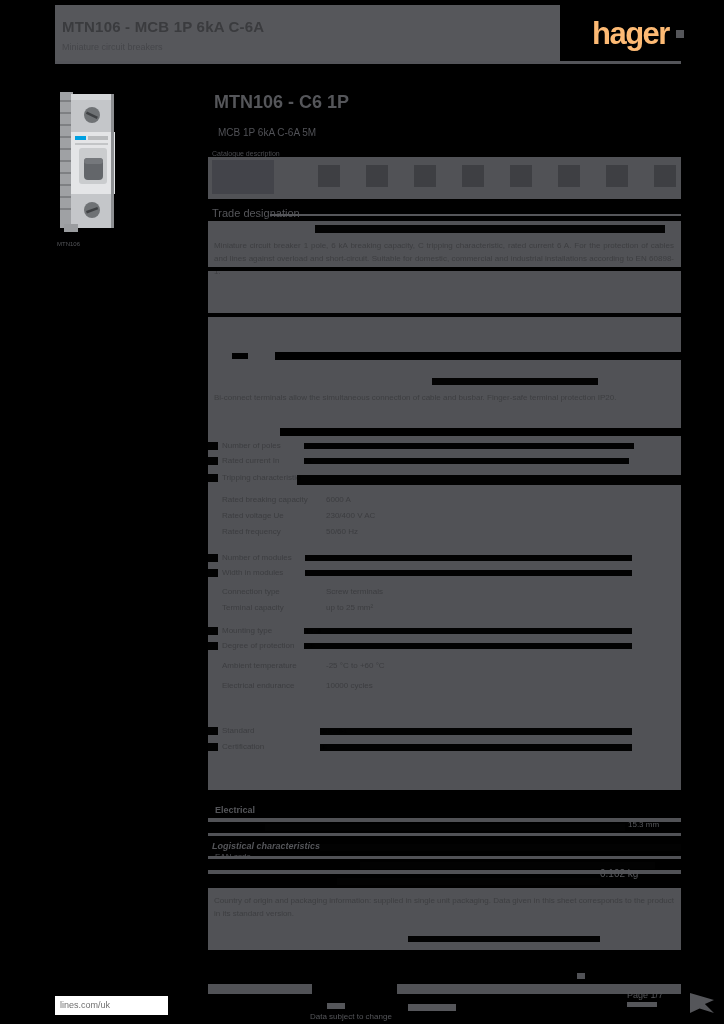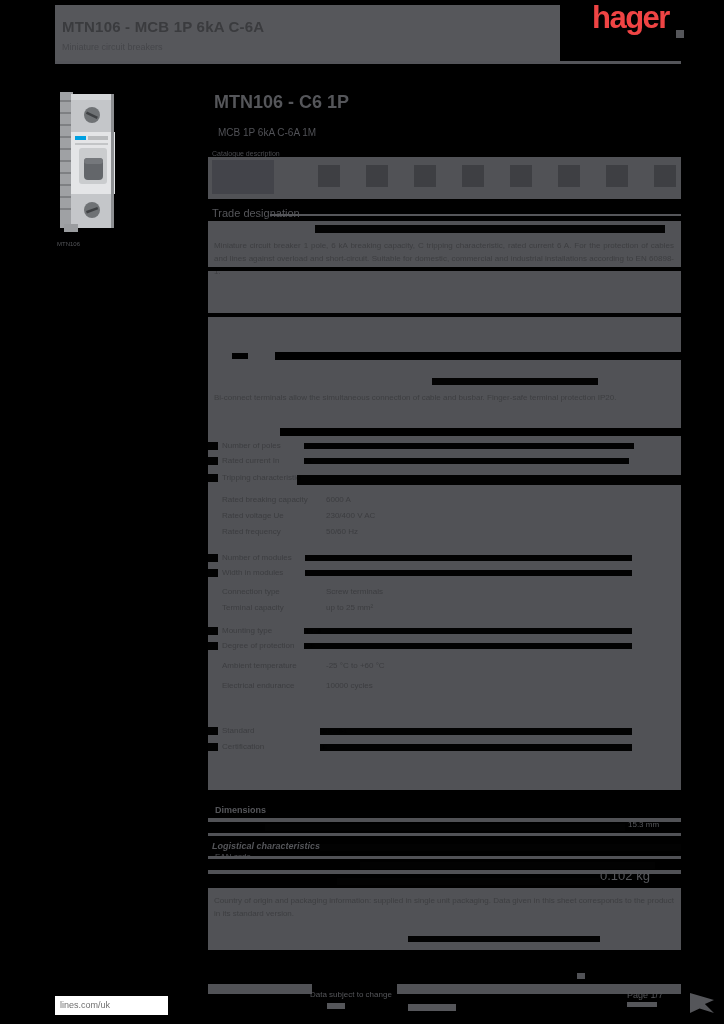--- a/index.html
+++ b/index.html
@@ -3,21 +3,21 @@
 <meta charset="utf-8">
 <style>
   html,body{margin:0;padding:0;background:#000;}
   body{width:724px;height:1024px;position:relative;overflow:hidden;
        font-family:"Liberation Sans", sans-serif;color:#55565a;}
   .abs{position:absolute;}
   
   .header-band{left:55px;top:5px;width:505px;height:57px;background:#56575b;}
   .header-title{left:62px;top:18px;font-size:15px;font-weight:bold;color:#3a3b3e;letter-spacing:.2px;}
   .header-sub{left:62px;top:42px;font-size:9px;color:#45464a;}
-  .logo{left:592px;top:0;font-size:31px;font-weight:bold;color:#ef4444;letter-spacing:-1.5px;}
+  .logo{left:592px;top:16px;font-size:31px;font-weight:bold;color:#fdba74;letter-spacing:-1.5px;}
   .logo-reg{left:676px;top:30px;width:8px;height:8px;background:#55565a;}
   .header-rule{left:55px;top:61px;width:626px;height:3px;background:#54555a;}
   
   .photo{left:57px;top:86px;width:64px;height:148px;}
   .photo-caption{left:57px;top:241px;font-size:6px;color:#55565a;}
   
   .h1{left:214px;top:92px;font-size:18px;font-weight:bold;color:#55565a;}
   .h2{left:218px;top:127px;font-size:10px;color:#505156;}
   .cat-label{left:212px;top:150px;font-size:7px;color:#4b4c50;}
   .panel{background:#515256;}
@@ -52,33 +52,33 @@
   .dim-strip1{left:208px;top:818px;width:473px;height:4px;background:#515256;}
   .dim-bar{left:265px;top:824px;width:360px;height:7px;background:#020202;}
   .dim-val{left:628px;top:820px;font-size:8px;color:#55565a;}
   .dim-strip2{left:208px;top:833px;width:473px;height:3px;background:#515256;}
   .log-label{left:212px;top:841px;font-size:9px;font-weight:bold;color:#55565a;font-style:italic;}
   .log-bar1{left:320px;top:844px;width:361px;height:7px;background:#020202;}
   .log-label2{left:215px;top:852px;font-size:8px;color:#515256;}
   .log-strip1{left:208px;top:856px;width:473px;height:3px;background:#515256;}
   .log-bar2{left:360px;top:862px;width:295px;height:7px;background:#020202;}
   .log-strip2{left:208px;top:870px;width:473px;height:4px;background:#515256;}
-  .log-val{left:600px;top:868px;font-size:13px;color:#55565a;}
+  .log-val{left:600px;top:868px;font-size:10px;color:#55565a;}
   .log-bar3{left:337px;top:878px;width:263px;height:7px;background:#020202;}
   .note-panel{left:208px;top:888px;width:473px;height:62px;}
   .note-text{position:absolute;left:6px;top:6px;width:460px;font-size:8px;line-height:13px;
              color:#3d3e41;text-align:justify;}
   .note-bar{position:absolute;left:200px;top:48px;width:192px;height:6px;background:#020202;}
   .tiny-bit{left:577px;top:973px;width:8px;height:6px;background:#515256;}
   .bottom-strip{left:208px;top:984px;width:473px;height:10px;background:#515256;}
   .bottom-gap{position:absolute;left:104px;top:0;width:85px;height:10px;background:#000;}
   
   .site-box{left:55px;top:996px;width:113px;height:19px;background:#ffffff;}
   .site-box span{display:block;padding:4px 0 0 5px;font-size:9px;color:#707070;}
-  .foot-center{left:310px;top:990px;font-size:8px;color:#55565a;}
+  .foot-center{left:310px;top:1012px;font-size:8px;color:#55565a;}
   .foot-mark1{left:327px;top:1003px;width:18px;height:6px;background:#55565a;}
   .foot-mark2{left:408px;top:1004px;width:48px;height:7px;background:#55565a;}
   .foot-page{left:627px;top:990px;font-size:9px;color:#55565a;}
   .foot-page-sub{left:627px;top:1002px;width:30px;height:5px;background:#55565a;}
   .foot-arrow{left:690px;top:993px;width:24px;height:20px;background:#55565a;
               clip-path:polygon(0 0,100% 35%,62% 55%,100% 100%,40% 78%,0 100%);}
 </style>
 </head>
 <body>
 
@@ -118,21 +118,21 @@
     <rect x="14" y="108" width="42" height="34" fill="#c4c6c9"></rect>
     <circle cx="35" cy="124" r="8" fill="#6f7275"></circle>
     <rect x="29" y="123" width="12" height="2.5" fill="#3e4043" transform="rotate(-20 35 124)"></rect>
     <rect x="7" y="138" width="14" height="8" fill="#9a9c9f"></rect>
     <rect x="54" y="8" width="3" height="134" fill="#8d8f92"></rect>
   </svg>
 </div>
 <div class="abs photo-caption">MTN106</div>
 
 <div class="abs h1">MTN106 - C6 1P</div>
-<div class="abs h2">MCB 1P 6kA C-6A 1M</div>
+<div class="abs h2">MCB 1P 6kA C-6A 5M</div>
 <div class="abs cat-label">Catalogue description</div>
 
 <div class="abs panel variants">
   <div class="variant-thumb"></div>
   <span class="vsq" style="left:110px"></span>
   <span class="vsq" style="left:158px"></span>
   <span class="vsq" style="left:206px"></span>
   <span class="vsq" style="left:254px"></span>
   <span class="vsq" style="left:302px"></span>
   <span class="vsq" style="left:350px"></span>
@@ -227,21 +227,21 @@
     <span class="tlabel">Standard</span>
     <span class="vbar" style="left:112px;width:312px;height:7px">EN 60898-1</span>
   </div>
   <div class="trow" style="top:301px">
     <span class="stub"></span>
     <span class="tlabel">Certification</span>
     <span class="vbar" style="left:112px;width:312px;height:7px">CE</span>
   </div>
 </div>
 
-<div class="abs dim-label">Dimensions</div>
+<div class="abs dim-label">Electrical</div>
 <div class="abs dim-strip1"></div>
 <div class="abs dim-bar"></div>
 <div class="abs dim-val">15.3 mm</div>
 <div class="abs dim-strip2"></div>
 
 <div class="abs log-label">Logistical characteristics</div>
 <div class="abs log-bar1"></div>
 <div class="abs log-label2">EAN code</div>
 <div class="abs log-strip1"></div>
 <div class="abs log-bar2"></div>

